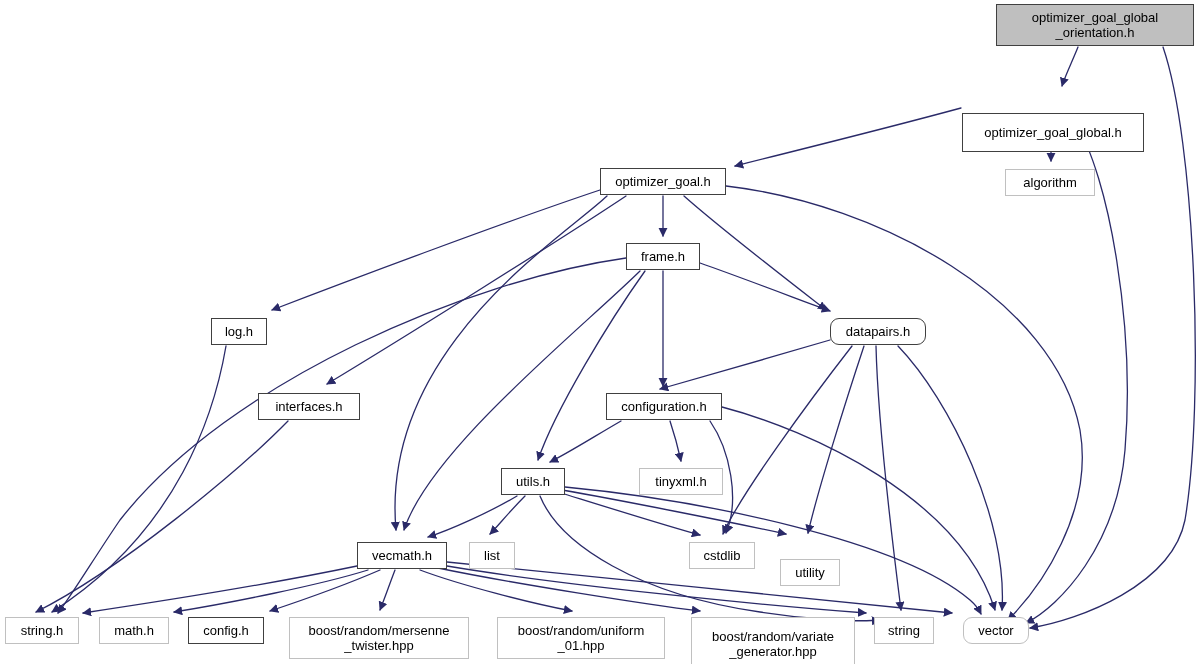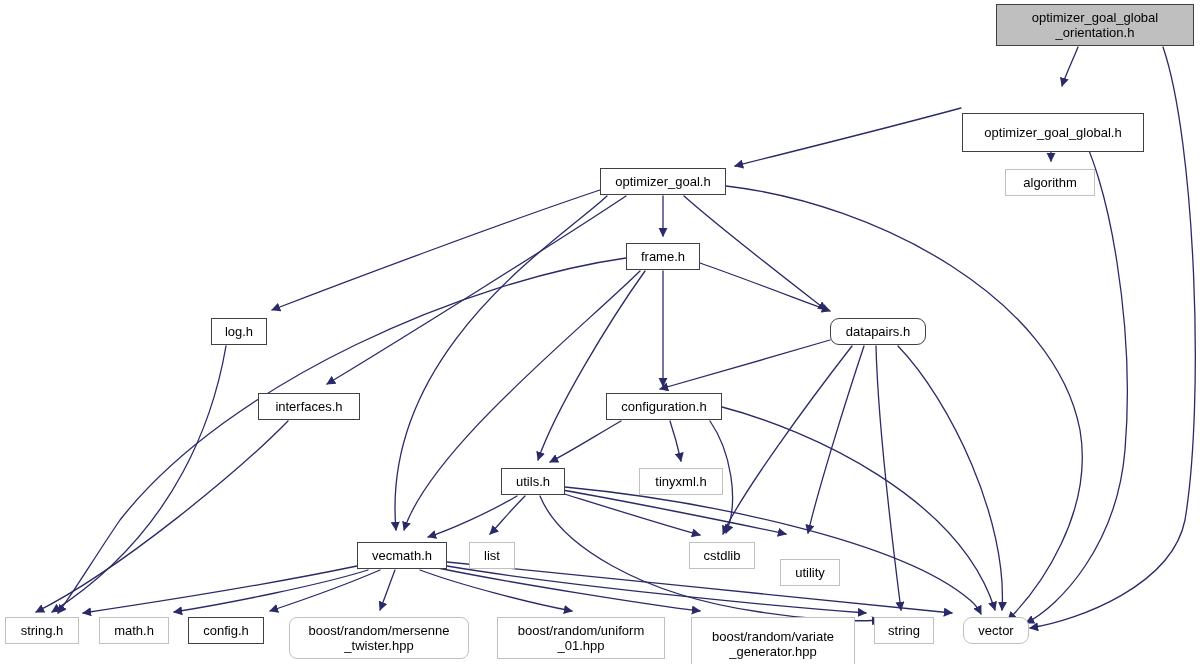--- a/index.html
+++ b/index.html
@@ -140,21 +140,21 @@
       <div class="node strong" style="left: 606px; top: 393px; width: 116px; height: 27px;">configuration.h</div>
       <div class="node plain" style="left: 639px; top: 468px; width: 84px; height: 27px;">tinyxml.h</div>
       <div class="node strong" style="left: 501px; top: 468px; width: 64px; height: 27px;">utils.h</div>
       <div class="node strong" style="left: 357px; top: 542px; width: 90px; height: 27px;">vecmath.h</div>
       <div class="node plain" style="left: 469px; top: 542px; width: 46px; height: 27px;">list</div>
       <div class="node plain" style="left: 689px; top: 542px; width: 66px; height: 27px;">cstdlib</div>
       <div class="node plain" style="left: 780px; top: 542px; width: 60px; height: 27px; margin-top: 17px;">utility</div>
       <div class="node plain" style="left: 5px; top: 617px; width: 74px; height: 27px;">string.h</div>
       <div class="node plain" style="left: 99px; top: 617px; width: 70px; height: 27px;">math.h</div>
       <div class="node strong" style="left: 188px; top: 617px; width: 76px; height: 27px;">config.h</div>
-      <div class="node plain" style="left: 289px; top: 617px; width: 180px; height: 42px; border-radius: 8px;">boost/random/mersenne
+      <div class="node plain" style="left: 289px; top: 617px; width: 180px; height: 42px;">boost/random/mersenne
 _twister.hpp</div>
       <div class="node plain" style="left: 497px; top: 617px; width: 168px; height: 42px;">boost/random/uniform
 _01.hpp</div>
       <div class="node plain" style="left: 691px; top: 617px; width: 164px; height: 54px;">boost/random/variate
 _generator.hpp</div>
       <div class="node plain" style="left: 874px; top: 617px; width: 60px; height: 27px;">string</div>
       <div class="node plain" style="left: 963px; top: 617px; width: 66px; height: 27px; border-radius: 9px;">vector</div>
     </div>
 
 </div>

